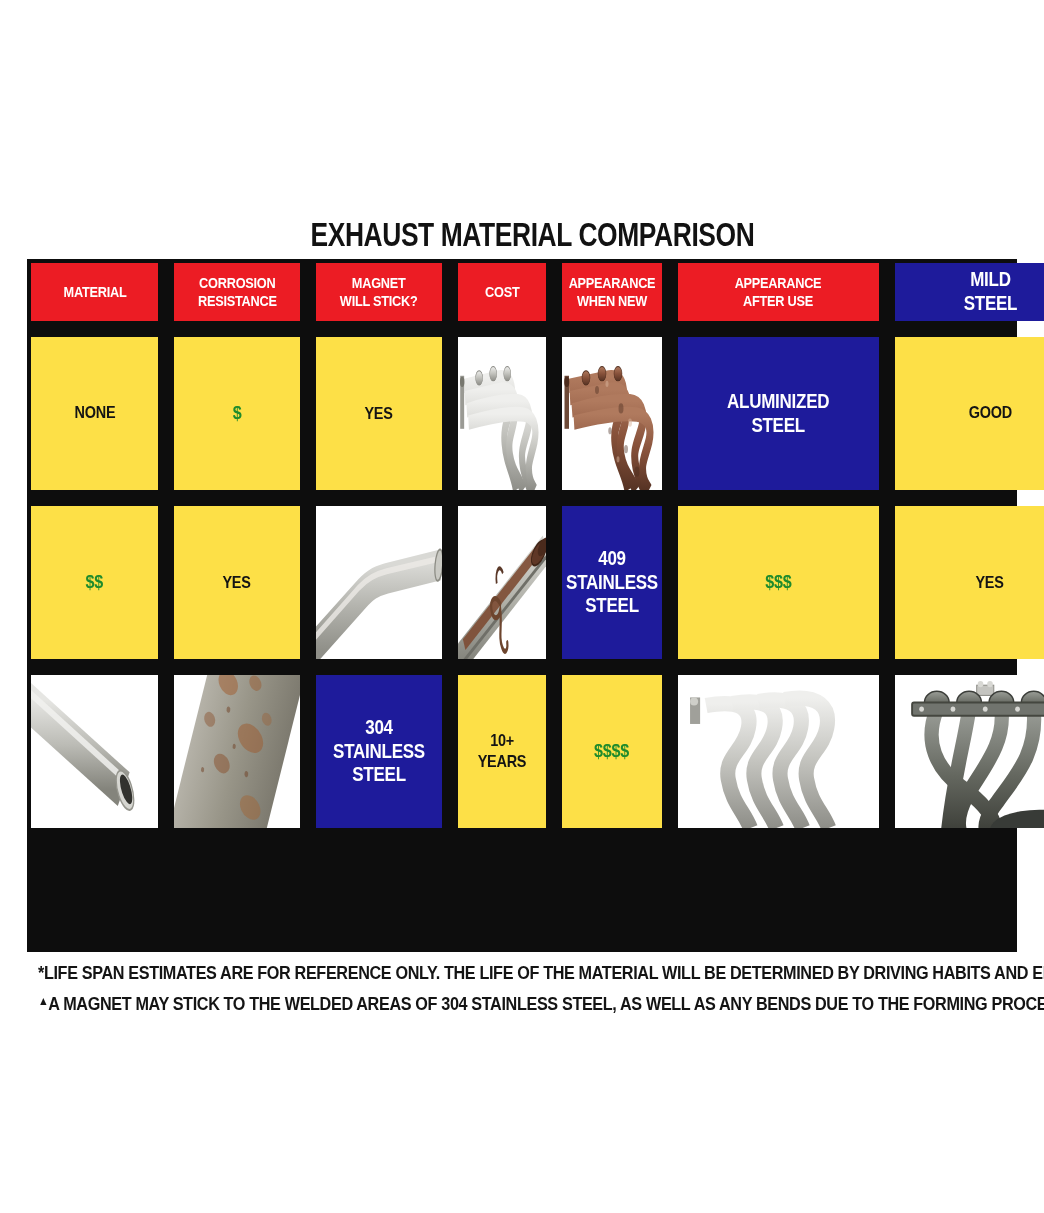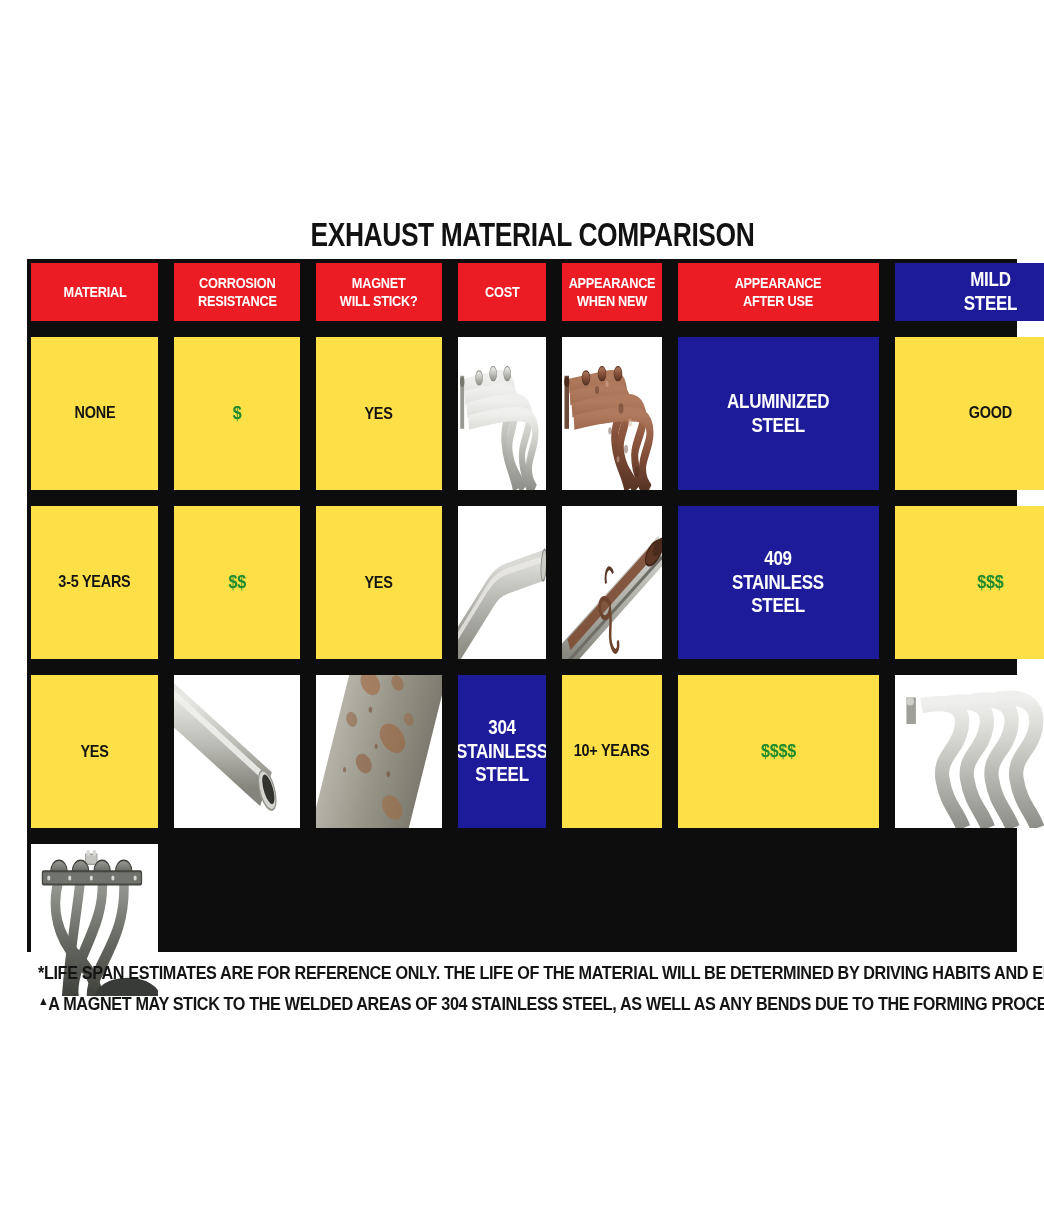--- a/index.html
+++ b/index.html
@@ -140,23 +140,20 @@
           </g>
       </svg>
     </div>
 
     <div class="cell mat">
         <span class="cond pre">ALUMINIZED
 STEEL</span>
       </div>
     <div class="cell val">
         <span class="cond pre">GOOD</span>
-      </div>
-    <div class="cell val">
-        <span class="cond">3-5 YEARS</span>
       </div>
     <div class="cell val cost">
         <span class="cond">$$</span>
       </div>
     <div class="cell val">
         <span class="cond"><span>YES</span><sup class="mark"></sup></span>
       </div>
 
     <div class="cell photo" aria-label="photo: new aluminized steel bent pipe">
       <svg viewBox="0 0 200 150" preserveAspectRatio="none">

